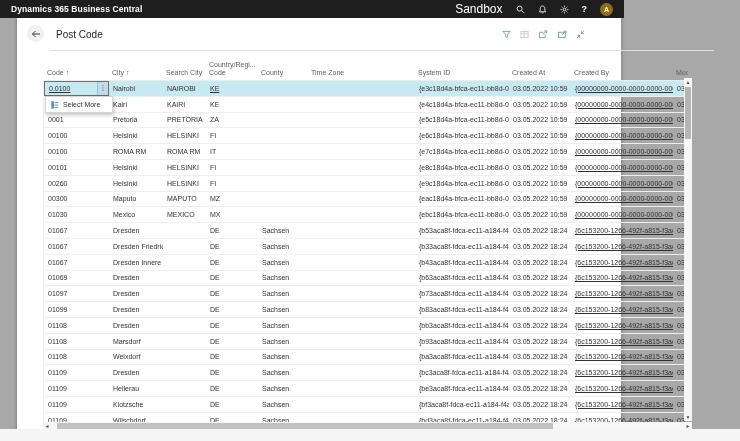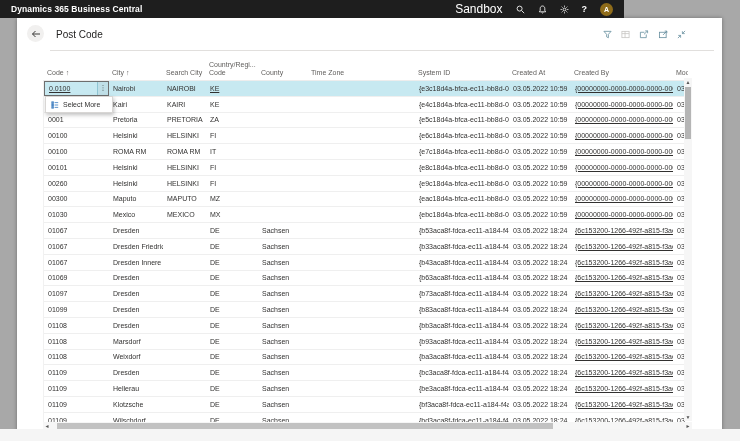--- a/index.html
+++ b/index.html
@@ -14,21 +14,21 @@
   .topbar { position:absolute; left:0; top:0; width:624px; height:18px; background:#1e1e1e;
     display:flex; align-items:center; justify-content:space-between; padding:0 11px; z-index:6; }
   .app-title { font-size:8.5px; font-weight:bold; color:#fff; letter-spacing:.1px; }
   .topbar-right { display:flex; align-items:center; gap:13px; }
   .env { font-size:12px; color:#fff; }
   .tb-icon { display:flex; align-items:center; cursor:pointer; }
   .help { font-size:9px; font-weight:bold; color:#fff; }
   .avatar { width:13px; height:13px; border-radius:50%; background:#8f6c1a; color:#fff;
     font-size:7px; font-weight:bold; display:flex; align-items:center; justify-content:center; }
   
-  .card { position:absolute; left:17px; top:18px; width:705px; height:423px; background:#fff;
+  .card { position:absolute; left:17px; top:18px; width:604px; height:423px; background:#fff;
     box-shadow:0 0 4px rgba(0,0,0,.35); z-index:1; }
   .back-btn { position:absolute; left:10px; top:7px; width:17px; height:17px; border-radius:50%;
     background:#f1f0ef; border:none; display:flex; align-items:center; justify-content:center; cursor:pointer; }
   .page-title { position:absolute; left:39px; top:11px; font-size:10px; font-weight:400; color:#252423; }
   .actions { position:absolute; right:36px; top:12px; display:flex; gap:9px; align-items:center; }
   .act-icon { display:flex; align-items:center; cursor:pointer; }
   .divider { position:absolute; left:33px; top:32px; width:664px; height:1px; background:#e1dfdd; }
   
   .grid-header, .grow { display:grid;
     grid-template-columns:65px 54px 43px 52px 50px 107px 94px 62px 102px 30px; }

